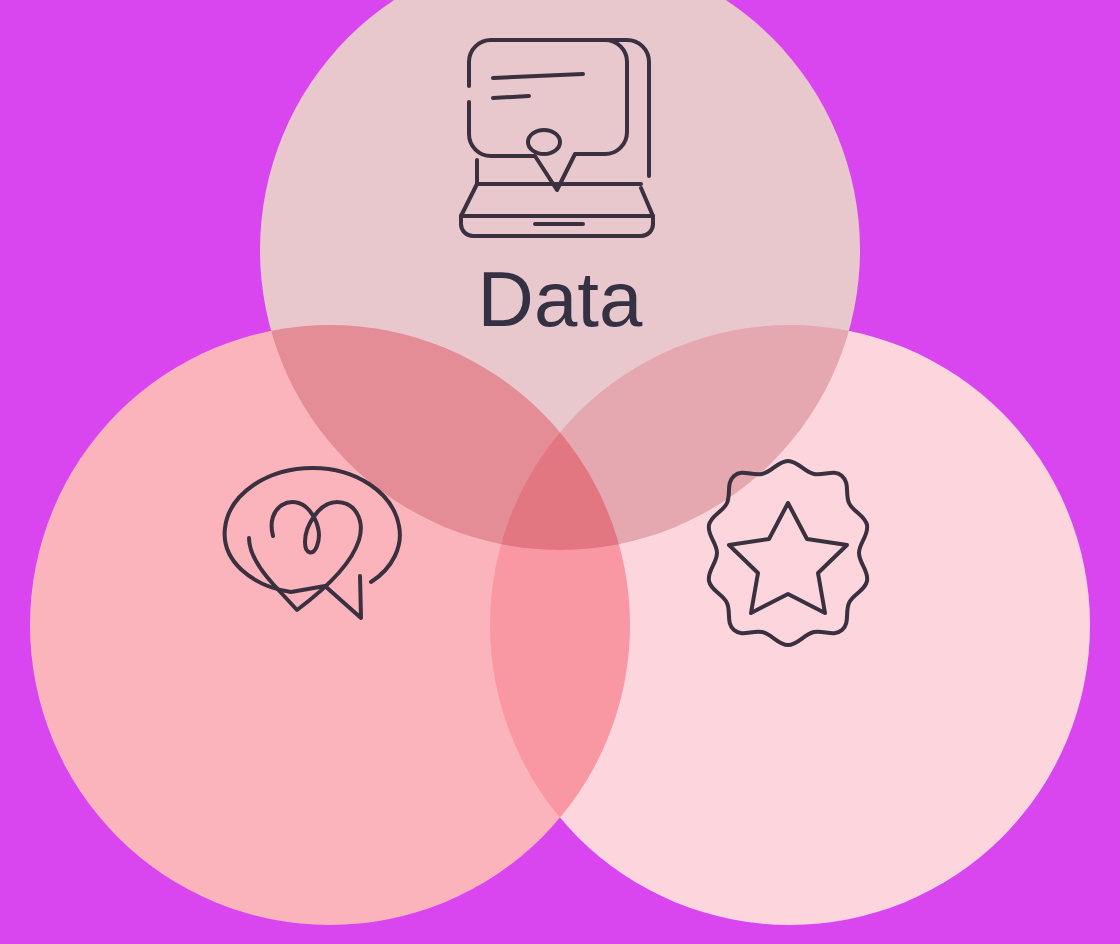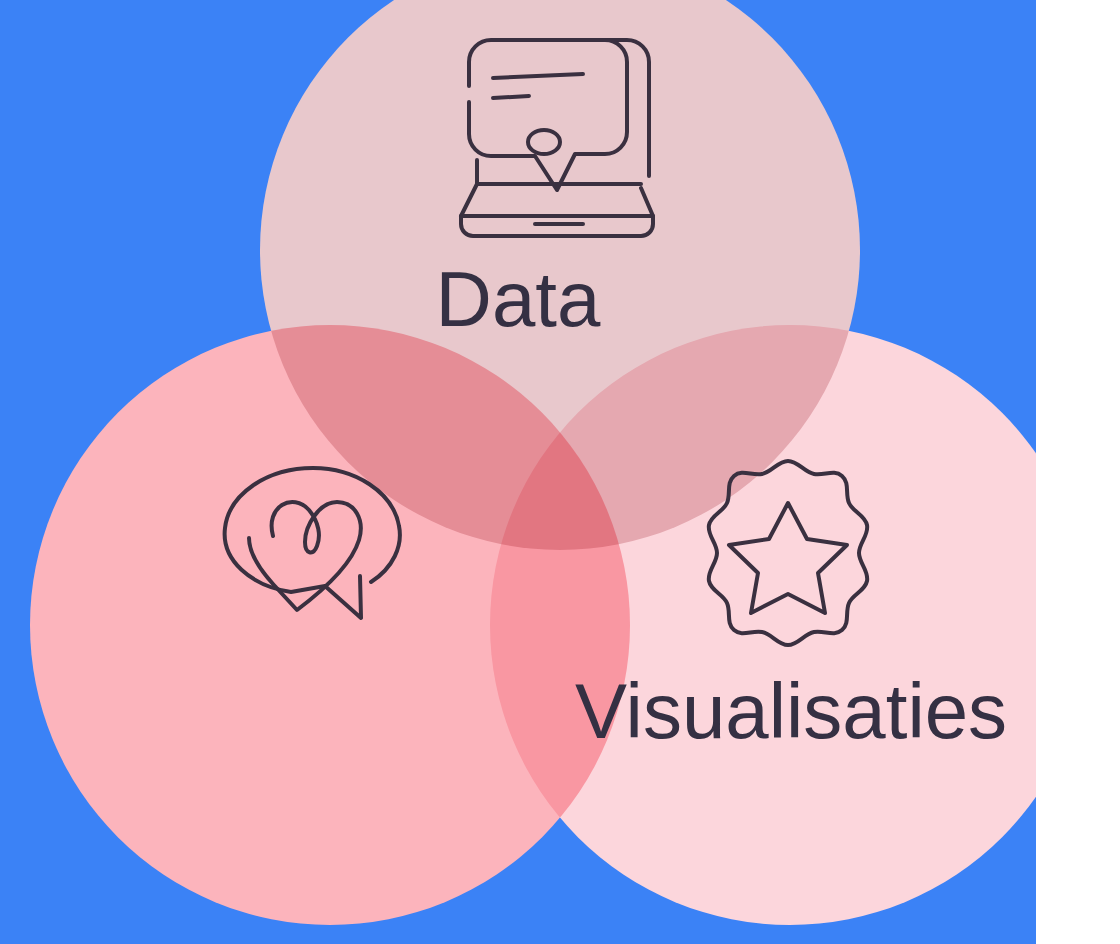--- a/index.html
+++ b/index.html
@@ -9,23 +9,23 @@
   }
   body {
     width: 1120px;
     height: 944px;
     overflow: hidden;
     font-family: "Liberation Sans", sans-serif;
   }
 
   #venn-stage {
     position: relative;
-    width: 1036px;
+    width: 1120px;
     height: 944px;
-    background: #3b82f6;
+    background: #d946ef;
     overflow: hidden;
   }
 
   
   .circle-layer {
     position: absolute;
     inset: 0;
     isolation: isolate;
   }
   .venn-circle {
@@ -189,16 +189,15 @@
                  C45 14 55 21 65 19
                  C75 17 81 6 91 6 Z"></path>
 
         <path d="M91 48 L110 84 L150 90 L121 118 L128 158 L91 139 L54 158 L61 118 L32 90 L72 84 Z"></path>
       </svg>
     </div>
 
     <div class="venn-label" id="label-data">Data</div>
 
 
-    <div class="venn-label" id="label-visualisaties">Visualisaties</div>
 
   </div>
 </div>
 
 </body></html>

